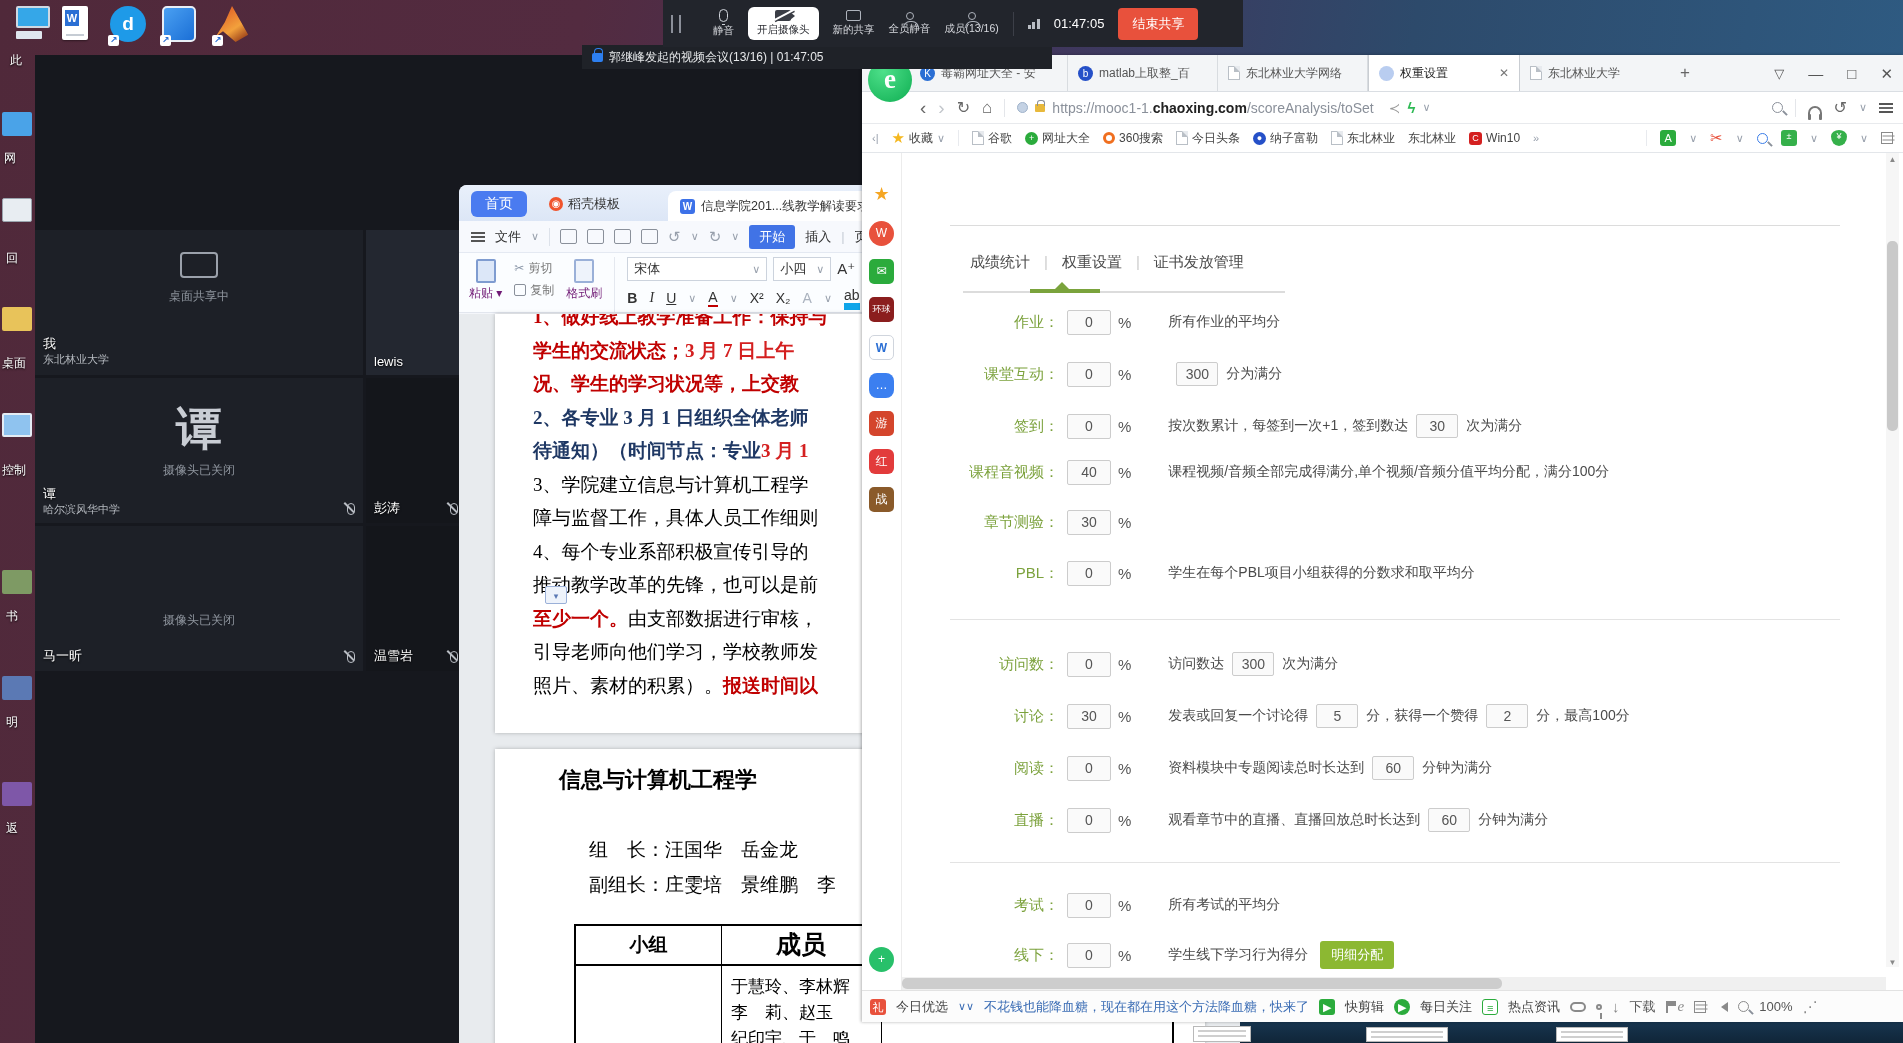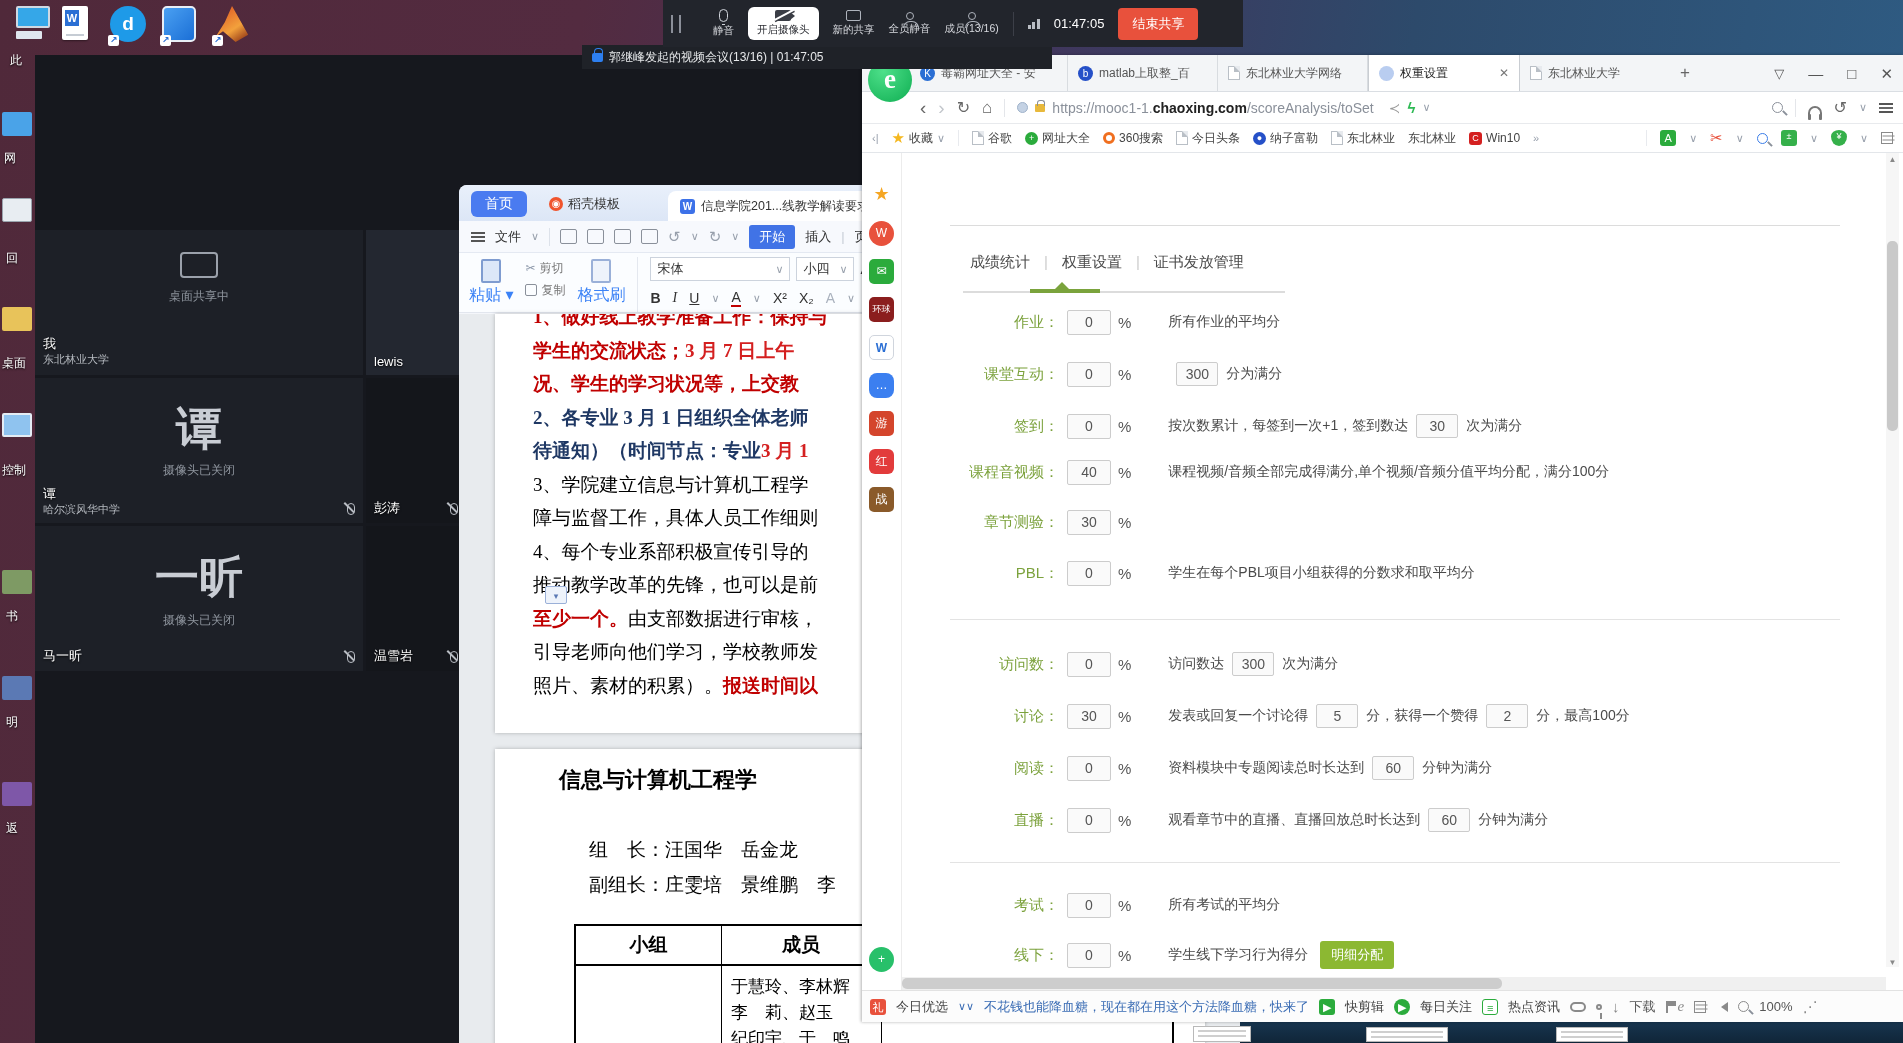--- a/index.html
+++ b/index.html
@@ -63,21 +63,21 @@
 #wmenu{height:32px;background:#f7f9fd;border-bottom:1px solid #e4e9f2;display:flex;align-items:center;padding:0 12px;gap:10px;font-size:13px;color:#333}
 .bars,.bars:before,.bars:after{width:14px;height:2px;background:#555;position:relative;display:block}
 .bars:before,.bars:after{content:"";position:absolute;left:0}
 .bars:before{top:-4px}.bars:after{top:4px}
 .mini{width:17px;height:15px;border:1.5px solid #8a909a;border-radius:2px}
 .gray{color:#98a0ac;font-size:11px}
 .wtab-start{background:#4173e6;color:#fff;border-radius:3px;padding:3px 10px}
 .wtsep{color:#c6ccd6}
 #wribbon{height:60px;background:#fbfdff;border-bottom:1px solid #e2e6ee;display:flex;padding:4px 10px 0;gap:12px}
 .clipic{width:20px;height:24px;border:2px solid #7f9cd0;border-radius:2px;background:#dce7f8;margin:2px auto 2px}
-.rlab{font-size:16px;color:#3b82f6;text-align:center}
+.rlab{font-size:12px;color:#701a75;text-align:center}
 .minirow{font-size:12px;color:#777;display:flex;align-items:center;gap:4px;height:22px}
 .combo{border:1px solid #ccd3dd;background:#fff;height:24px;display:flex;align-items:center;justify-content:space-between;padding:0 6px;font-size:13px;color:#333}
 .fmtrow{display:flex;gap:12px;align-items:center;font-size:14px;color:#333;height:26px}
 #wdocarea{position:absolute;left:0;top:129px;width:781px;height:729px;background:#e8ebee}
 .page{position:absolute;left:36px;width:710px;background:#fff;box-shadow:0 0 4px rgba(0,0,0,.25);overflow:hidden}
 .dl{position:absolute;left:38px;white-space:nowrap;font-family:"Liberation Serif","DejaVu Serif",serif;font-size:19px;color:#000}
 .red{color:#c00000;font-weight:bold}
 .red2{color:#d42020;font-weight:bold}
 .blu{color:#1f3864;font-weight:bold}
 .wtable{position:absolute;border:2px solid #000}
@@ -197,21 +197,20 @@
       <div class="nm" style="bottom:20px">谭</div>
       <div class="org" style="bottom:6px;left:8px;position:absolute">哈尔滨风华中学</div>
       <div class="micoff"></div>
     </div>
     <div class="tile" style="left:331px;top:323px;width:496px;height:145px;background:#14161b">
       <div class="nm">彭涛</div>
       <div class="micoff" style="right:404px"></div>
     </div>
 
     <div class="tile" style="left:0;top:471px;width:328px;height:145px">
-      <div class="ava" style="top:22px;font-size:44px">一昕</div>
       <div class="cap" style="top:86px">摄像头已关闭</div>
       <div class="nm">马一昕</div>
       <div class="micoff"></div>
     </div>
     <div class="tile" style="left:331px;top:471px;width:496px;height:145px;background:#14161b">
       <div class="nm">温雪岩</div>
       <div class="micoff" style="right:404px"></div>
     </div>
   </div>
 
@@ -318,21 +317,21 @@
       <div class="page" style="top:435px;height:423px">
         <div style="position:absolute;left:64px;top:16px;font-family:'Liberation Serif',serif;font-size:22px;font-weight:bold;white-space:nowrap">信息与计算机工程学</div>
         <div class="dl" style="left:94px;top:88px">组　长：汪国华　岳金龙</div>
         <div class="dl" style="left:94px;top:123px">副组长：庄雯培　景维鹏　李</div>
         <div class="wtable" style="left:79px;top:175px;width:600px;height:248px">
           <div class="cell" style="left:0;border-left:none;width:145px"></div>
           <div class="cell" style="left:145px;width:160px"></div>
           <div class="cell" style="left:305px"></div>
           <div style="position:absolute;left:0;top:38px;width:100%;height:1.5px;background:#000"></div>
           <div style="position:absolute;left:0;top:0;width:145px;text-align:center;font-family:'Liberation Serif',serif;font-size:19px;font-weight:bold;line-height:38px">小组</div>
-          <div style="position:absolute;left:145px;top:0;width:160px;text-align:center;font-family:'Liberation Serif',serif;font-size:19px;font-weight:bold;line-height:38px">成员</div>
+          <div style="position:absolute;left:145px;top:0;width:160px;text-align:center;font-family:'Liberation Serif',serif;font-size:25px;font-weight:bold;line-height:38px">成员</div>
           <div style="position:absolute;left:155px;top:48px;font-family:'Liberation Serif',serif;font-size:17px;line-height:26px;white-space:nowrap">
             <div>于慧玲、李林辉</div>
             <div>李　莉、赵玉</div>
             <div>纪印宇、于　鸣</div>
           </div>
 
         </div>
       </div>
     </div>
   </div>

